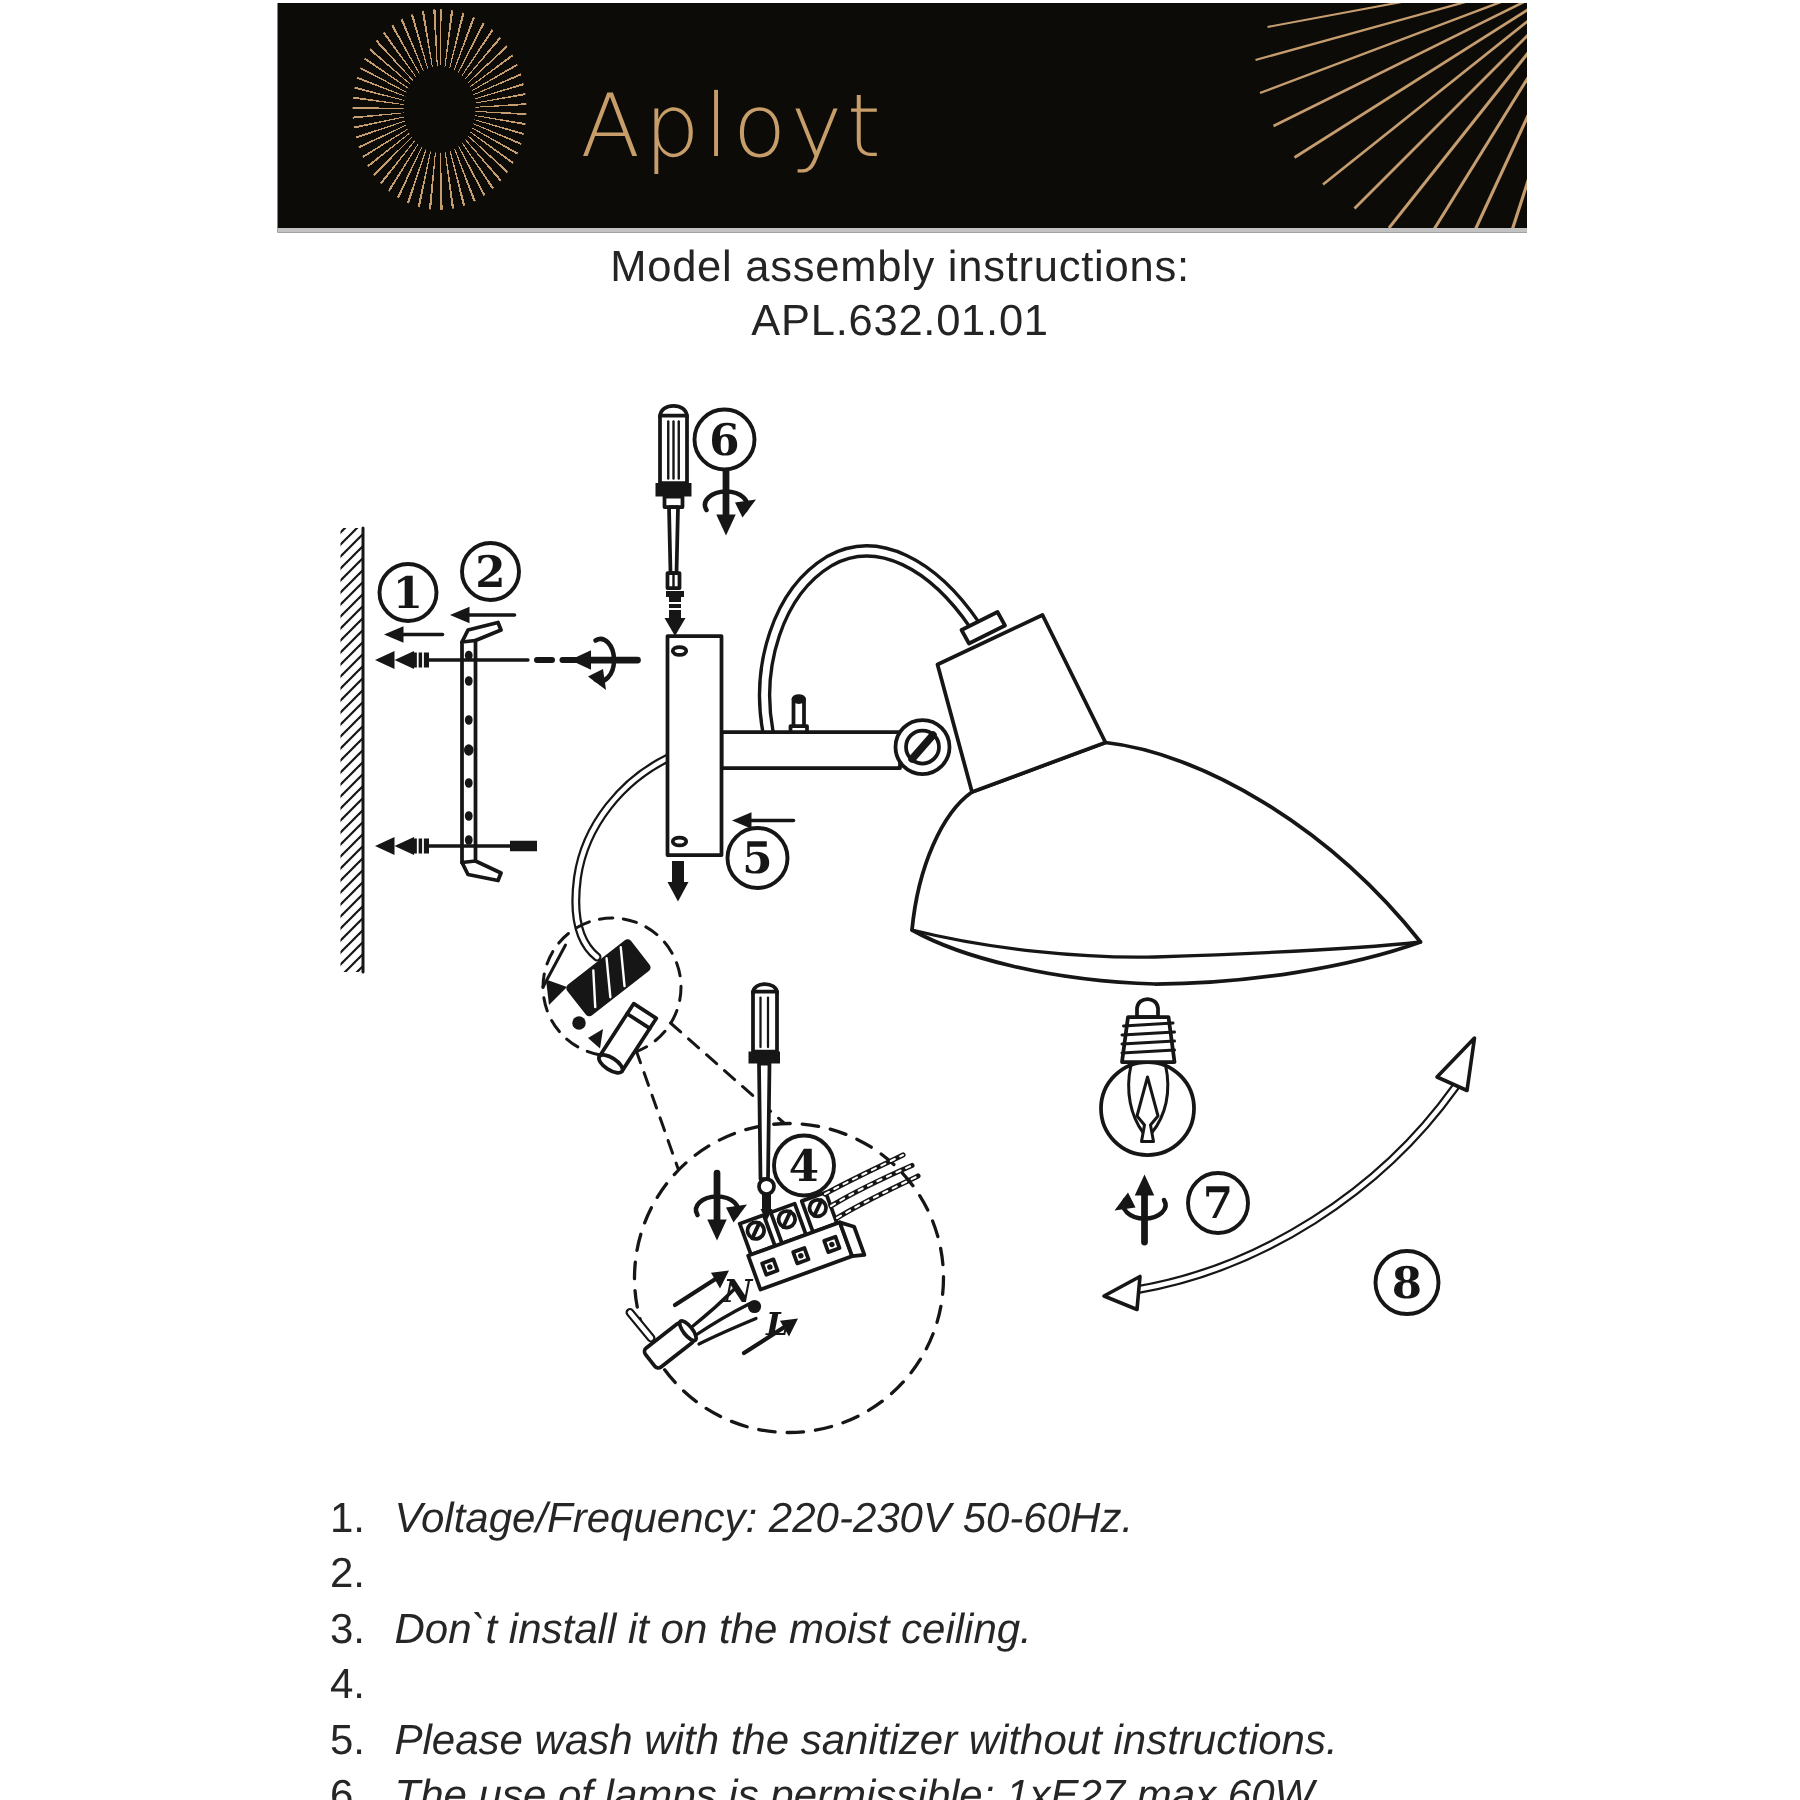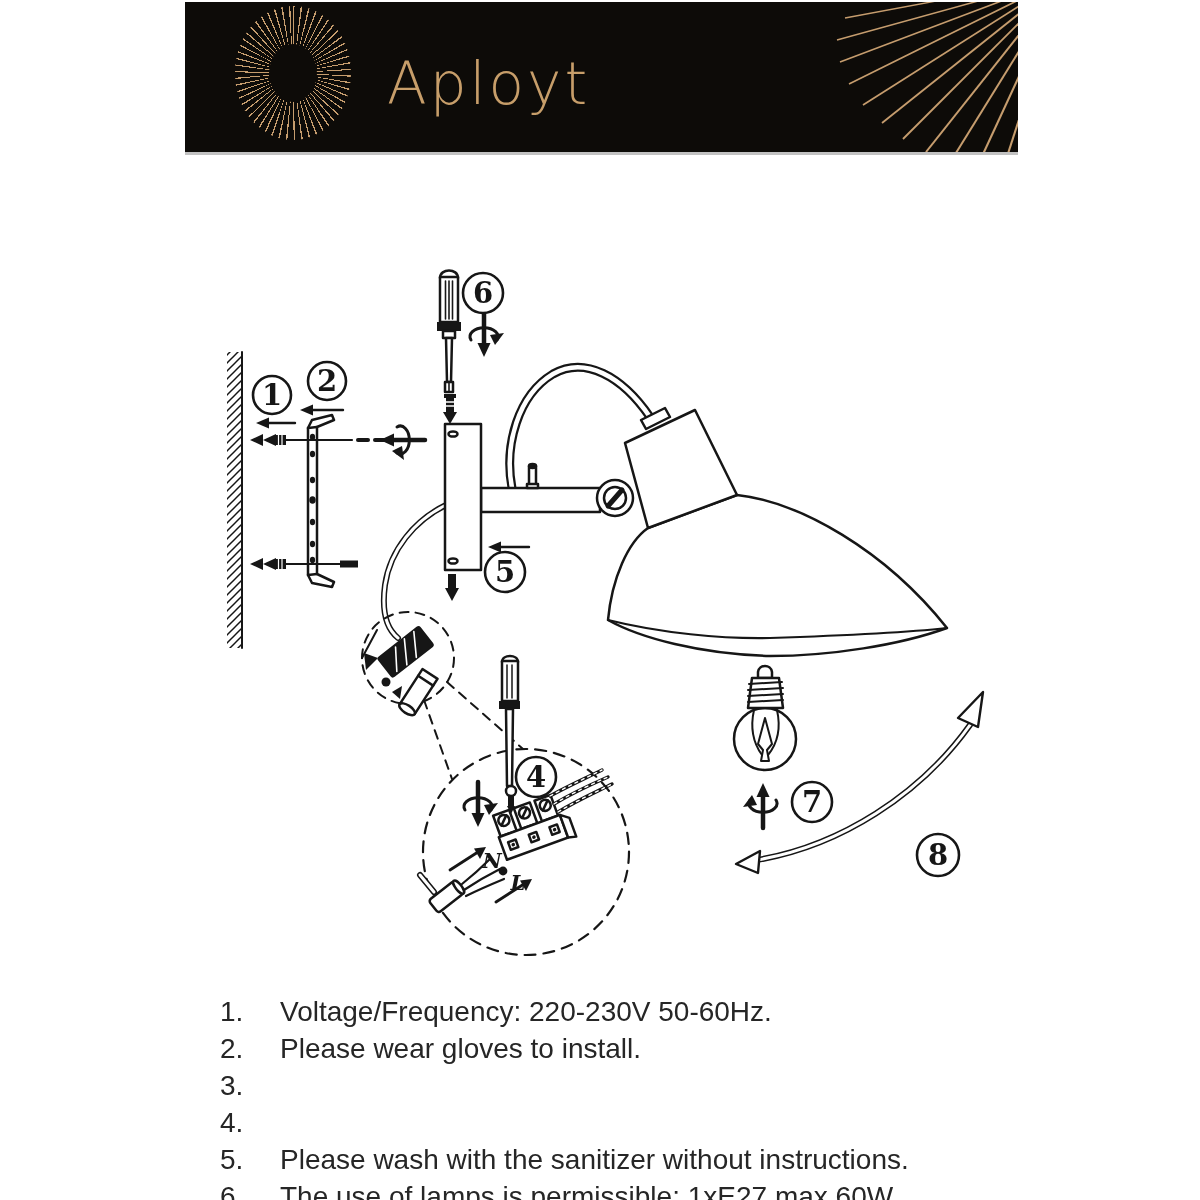--- a/index.html
+++ b/index.html
@@ -18,21 +18,21 @@
   
   .titleblock{position:absolute;left:0;top:162px;width:1200px;text-align:center;}
   .titleblock .t1{font-size:29px;font-weight:500;color:#242424;letter-spacing:.5px;}
   .titleblock .t2{font-size:29px;font-weight:500;color:#242424;margin-top:3px;letter-spacing:.5px;}
   
   .diagram{position:absolute;left:0;top:230px;width:1200px;height:745px;}
   
   .instructions{position:absolute;left:220px;top:993px;width:860px;}
   .instructions .row{display:flex;font-size:28px;line-height:37px;color:#262626;font-weight:500;}
   .instructions .num{width:36px;flex:0 0 36px;}
-  .instructions .txt{margin-left:24px;white-space:nowrap;}
+  .instructions .txt{margin-left:7px;white-space:nowrap;font-style:italic;}
 </style>
 </head>
 <body>
 
 <div class="page">
 
   <div class="banner">
     <div class="sunburst"></div>
     <svg width="833" height="150" viewBox="0 0 833 150">
       <g stroke="#c69d6e" fill="none">
@@ -47,20 +47,24 @@
         <line x1="880" y1="-25" x2="766" y2="159" stroke-width="2"></line>
         <line x1="880" y1="-25" x2="793" y2="163" stroke-width="2.1"></line>
         <line x1="880" y1="-25" x2="819" y2="164" stroke-width="2.1"></line>
         <line x1="880" y1="-25" x2="843" y2="161" stroke-width="2.2"></line>
         <line x1="880" y1="-25" x2="863" y2="156" stroke-width="2.2"></line>
       </g>
     </svg>
     <div class="brand">Aployt</div>
   </div>
 
+  <div class="titleblock">
+    <div class="t1">Model assembly instructions:</div>
+    <div class="t2">APL.632.01.01</div>
+  </div>
 
   <svg class="diagram" viewBox="0 0 1200 745">
     <defs>
       <pattern id="wallhatch" patternUnits="userSpaceOnUse" width="8" height="8">
         <path d="M0,8 L8,0" stroke="#161616" stroke-width="1.5"></path>
         <path d="M-2,2 L2,-2" stroke="#161616" stroke-width="1.5"></path>
         <path d="M6,10 L10,6" stroke="#161616" stroke-width="1.5"></path>
       </pattern>
 
       <g id="rot" stroke="#161616" fill="none">
@@ -338,24 +342,24 @@
     </g>
   </svg>
 
   <div class="instructions">
     <div class="row">
       <span class="num">1.</span>
       <span class="txt">Voltage/Frequency: 220-230V 50-60Hz.</span>
     </div>
     <div class="row">
       <span class="num">2.</span>
-      <span class="txt">Please wear gloves to install.</span>
     </div>
     <div class="row">
       <span class="num">3.</span>
+      <span class="txt">Don`t install it on the moist ceiling.</span>
     </div>
     <div class="row">
       <span class="num">4.</span>
     </div>
     <div class="row">
       <span class="num">5.</span>
       <span class="txt">Please wash with the sanitizer without instructions.</span>
     </div>
     <div class="row">
       <span class="num">6.</span>

